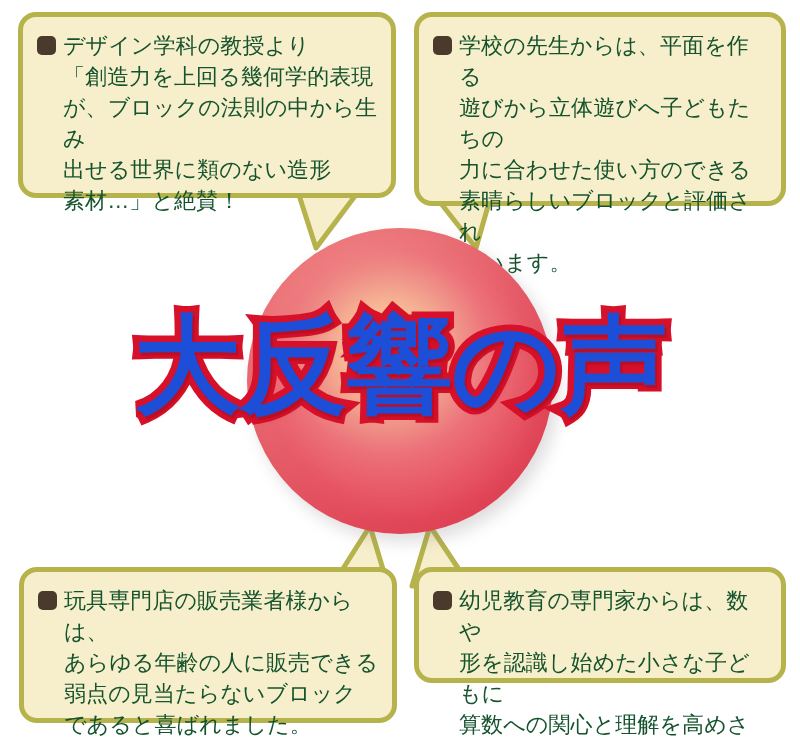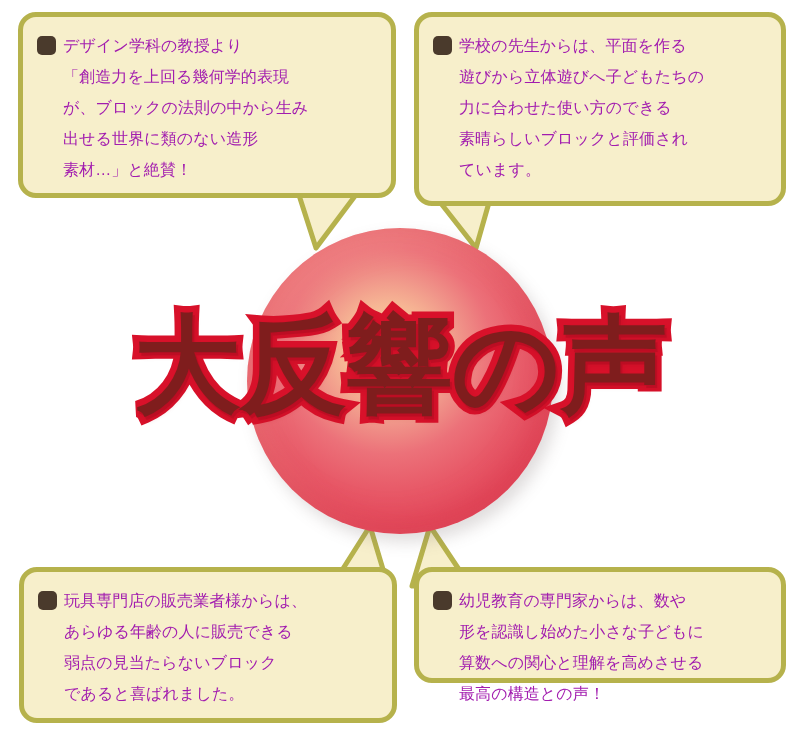--- a/index.html
+++ b/index.html
@@ -29,23 +29,23 @@
   .bullet{
     flex:0 0 auto;
     width:19px;height:19px;
     background:#4a3a2c;
     border-radius:5px;
     margin-top:6px;
     margin-right:7px;
   }
   .btext{
     flex:1 1 auto;
-    font-size:16px;
+    font-size:22px;
     line-height:31px;
-    color:#a21caf;
+    color:#14532d;
     letter-spacing:0.1px;
     white-space:pre-line;
     font-family:Liberation Sans, sans-serif;
   }
 
   
   #bubble-tl{left:18px;  top:12px;  width:378px; height:186px;}
   #bubble-tr{left:414px; top:12px;  width:372px; height:194px;}
   #bubble-bl{left:19px;  top:567px; width:378px; height:156px;}
   #bubble-br{left:414px; top:567px; width:372px; height:116px;}
@@ -89,21 +89,21 @@
     position:absolute;
     left:0; top:306px;
     width:800px;
     text-align:center;
     z-index:60;
     font-family:"DejaVu Sans","Liberation Sans",sans-serif;
     font-weight:bold;
     font-size:107px;
     line-height:118px;
     letter-spacing:-1px;
-    color:#7f1d1d;
+    color:#1d4ed8;
     -webkit-text-stroke:13px #d8112a;
     paint-order:stroke fill;
     text-shadow:
       2px 3px 0 rgba(150,10,25,0.30),
       3px 4px 5px rgba(150,10,25,0.18);
     white-space:nowrap;
     user-select:none;
   }
 </style>
 </head>

